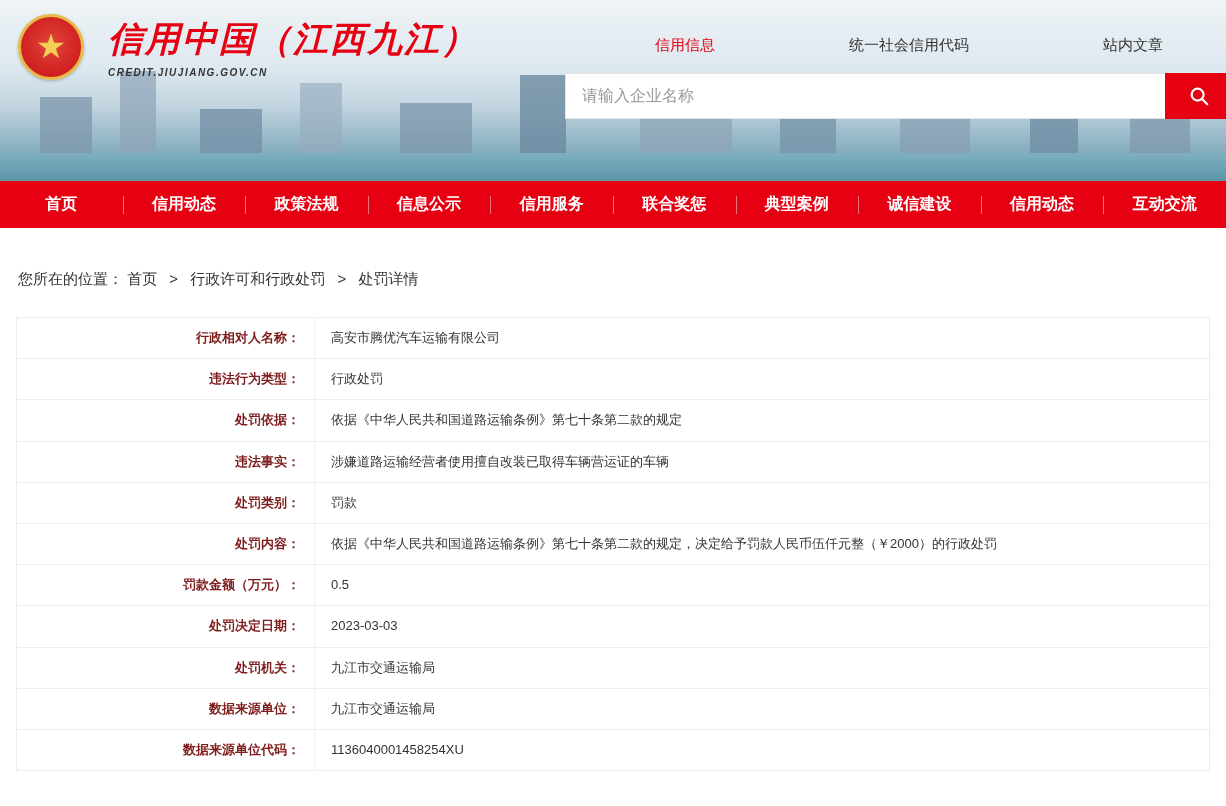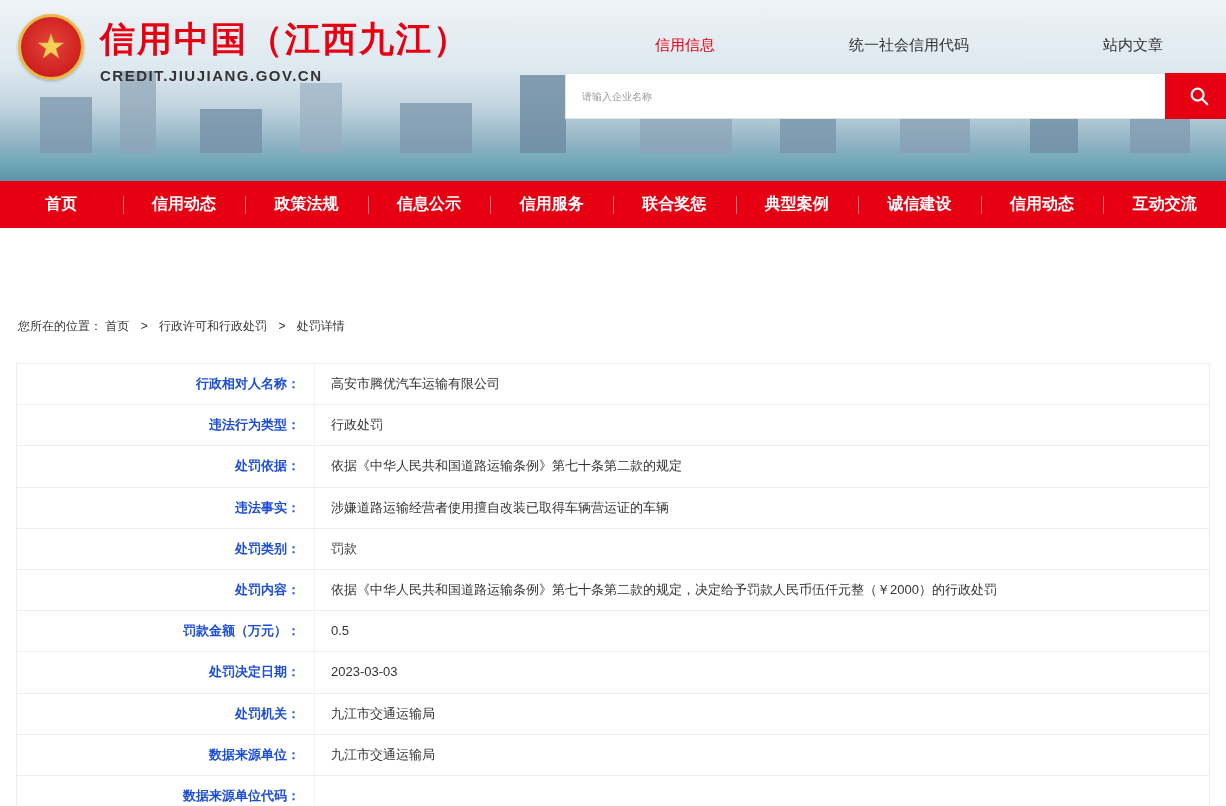--- a/index.html
+++ b/index.html
@@ -36,59 +36,59 @@
   }
 
   .brand { position:absolute; left:18px; top:14px; display:flex; align-items:flex-start; z-index:3; }
   .emblem {
     width:66px; height:66px; border-radius:50%;
     background:radial-gradient(circle at 50% 45%, #e2453a 0%, #cf1f20 70%);
     border:3px solid #e9b945; position:relative; flex:0 0 auto;
     box-shadow:0 1px 3px rgba(0,0,0,.25);
   }
   .emblem .star { position:absolute; left:50%; top:50%; transform:translate(-50%,-54%); color:#f4cf56; font-size:34px; line-height:1; }
-  .brand-text { margin-left:16px; padding-top:6px; }
+  .brand-text { margin-left:24px; padding-top:6px;font-style:italic; }
   .brand-title { color:#e60012; font-size:35px; font-weight:bold; letter-spacing:2px; line-height:1.1; }
-  .brand-domain { color:#333; font-size:15px; font-weight:bold; letter-spacing:1.5px; margin-top:8px; }
+  .brand-domain { color:#333; font-size:10px; font-weight:bold; letter-spacing:1.5px; margin-top:8px; }
 
   .header-right { position:absolute; left:565px; top:36px; width:668px; z-index:3; }
   .header-tabs { display:flex; justify-content:space-between; padding:0 70px 0 90px; font-size:15px; }
   .header-tab { color:#333; cursor:pointer; }
   .header-tab.active { color:#e60012; }
   .search-row { display:flex; margin-top:18px; height:46px; }
   .search-input {
     flex:1; height:46px; border:1px solid #e3e3e3; border-right:none; background:#fff;
-    padding:0 16px; font-size:10px; color:#737373; outline:none;
+    padding:0 16px; font-size:16px; color:#737373; outline:none;
   }
   .search-input::placeholder { color:#999; }
   .search-btn { width:68px; height:46px; background:#e60012; border:none; cursor:pointer;
     display:flex; align-items:center; justify-content:center; }
 
   
   .main-nav { height:47px; background:#e60012; display:flex; align-items:stretch; }
   .nav-item {
     flex:1; display:flex; align-items:center; justify-content:center;
     color:#fff; font-size:16px; font-weight:bold; cursor:pointer; position:relative;
   }
   .nav-item + .nav-item::before {
     content:""; position:absolute; left:0; top:50%; transform:translateY(-50%);
     width:1px; height:18px; background:rgba(255,255,255,.45);
   }
 
   
-  .breadcrumb { padding:42px 18px 22px; font-size:12px; color:#333;margin-top:48px; }
+  .breadcrumb { padding:42px 18px 22px; font-size:15px; color:#333; }
   .breadcrumb a { color:#333; text-decoration:none; cursor:pointer; }
   .crumb-sep { margin:0 8px; color:#333; }
 
   
   .detail-table { margin:6px 16px 0; border:1px solid #ededed; border-bottom:none; }
   .t-row { display:flex; min-height:40px; border-bottom:1px solid #ededed; background:#fff; }
   .t-label {
     width:298px; flex:0 0 auto; text-align:right; padding:11px 14px 11px 10px;
-    font-size:13px; font-weight:bold; color:#1d4ed8; border-right:1px solid #f3f3f3;
+    font-size:13px; font-weight:bold; color:#7f1d1d; border-right:1px solid #f3f3f3;
   }
   .t-value { flex:1; padding:11px 16px; font-size:13px; color:#333; line-height:1.4; }
 </style>
 </head>
 <body>
 
 <div class="hero">
   <div class="brand">
     <div class="emblem">
       <span class="star">★</span>
@@ -175,14 +175,15 @@
   <div class="t-row">
     <div class="t-label">处罚机关：</div>
     <div class="t-value">九江市交通运输局</div>
   </div>
   <div class="t-row">
     <div class="t-label">数据来源单位：</div>
     <div class="t-value">九江市交通运输局</div>
   </div>
   <div class="t-row">
     <div class="t-label">数据来源单位代码：</div>
+    <div class="t-value">1136040001458254XU</div>
   </div>
 </div>
 
 </body></html>

